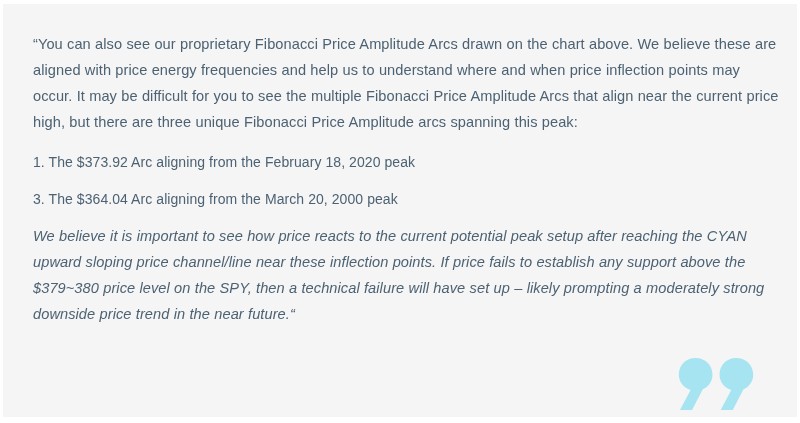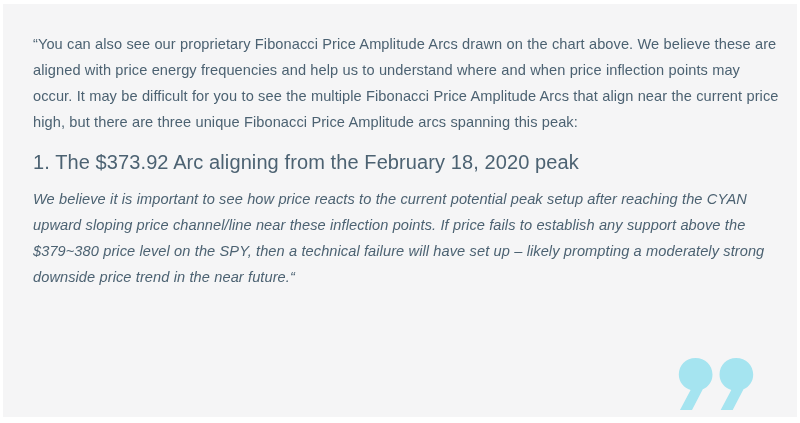--- a/index.html
+++ b/index.html
@@ -52,21 +52,21 @@
   }
 
   .list {
     margin: 0;
     padding: 0;
     list-style: none;
   }
 
   .list-item {
     margin: 0 0 11px 0;
-    font-size: 20px;
+    font-size: 14px;
     line-height: 26px;
     color: #4c6272;
     letter-spacing: 0.005em;
   }
 
   .list-item:last-child {
     margin-bottom: 11px;
   }
 
   .closing-para {
@@ -95,20 +95,21 @@
 <div class="page">
 
   <div class="quote-card">
 
     <div class="quote-body">
 
       <p class="para">“You can also see our proprietary Fibonacci Price Amplitude Arcs drawn on the chart above.  We believe these are aligned with price energy frequencies and help us to understand where and when price inflection points may occur.  It may be difficult for you to see the multiple Fibonacci Price Amplitude Arcs that align near the current price high, but there are three unique Fibonacci Price Amplitude arcs spanning this peak:</p>
 
       <ol class="list">
         <li class="list-item">1. The $373.92 Arc aligning from the February 18, 2020 peak</li>
+        <li class="list-item">3. The $364.04 Arc aligning from the March 20, 2000 peak</li>
       </ol>
 
       <p class="para closing-para">We believe it is important to see how price reacts to the current potential peak setup after reaching the CYAN upward sloping price channel/line near these inflection points.  If price fails to establish any support above the $379~380 price level on the SPY, then a technical failure will have set up – likely prompting a moderately strong downside price trend in the near future.“</p>
 
     </div>
 
     <div class="quote-mark">
       <svg viewBox="0 0 76 56" xmlns="http://www.w3.org/2000/svg" aria-hidden="true">
         <path d="M17.5 2 C27.2 2 34.5 9.3 34.5 18.6 C34.5 25.5 30.6 31.0 24.8 33.3 L14.0 54 L2.0 54 L12.6 33.9 C5.9 32.2 0.8 26.1 0.8 18.6 C0.8 9.3 7.9 2 17.5 2 Z" fill="#a5e4f0"></path>
         <path d="M58.2 2 C67.9 2 75.2 9.3 75.2 18.6 C75.2 25.5 71.3 31.0 65.5 33.3 L54.7 54 L42.7 54 L53.3 33.9 C46.6 32.2 41.5 26.1 41.5 18.6 C41.5 9.3 48.6 2 58.2 2 Z" fill="#a5e4f0"></path>

